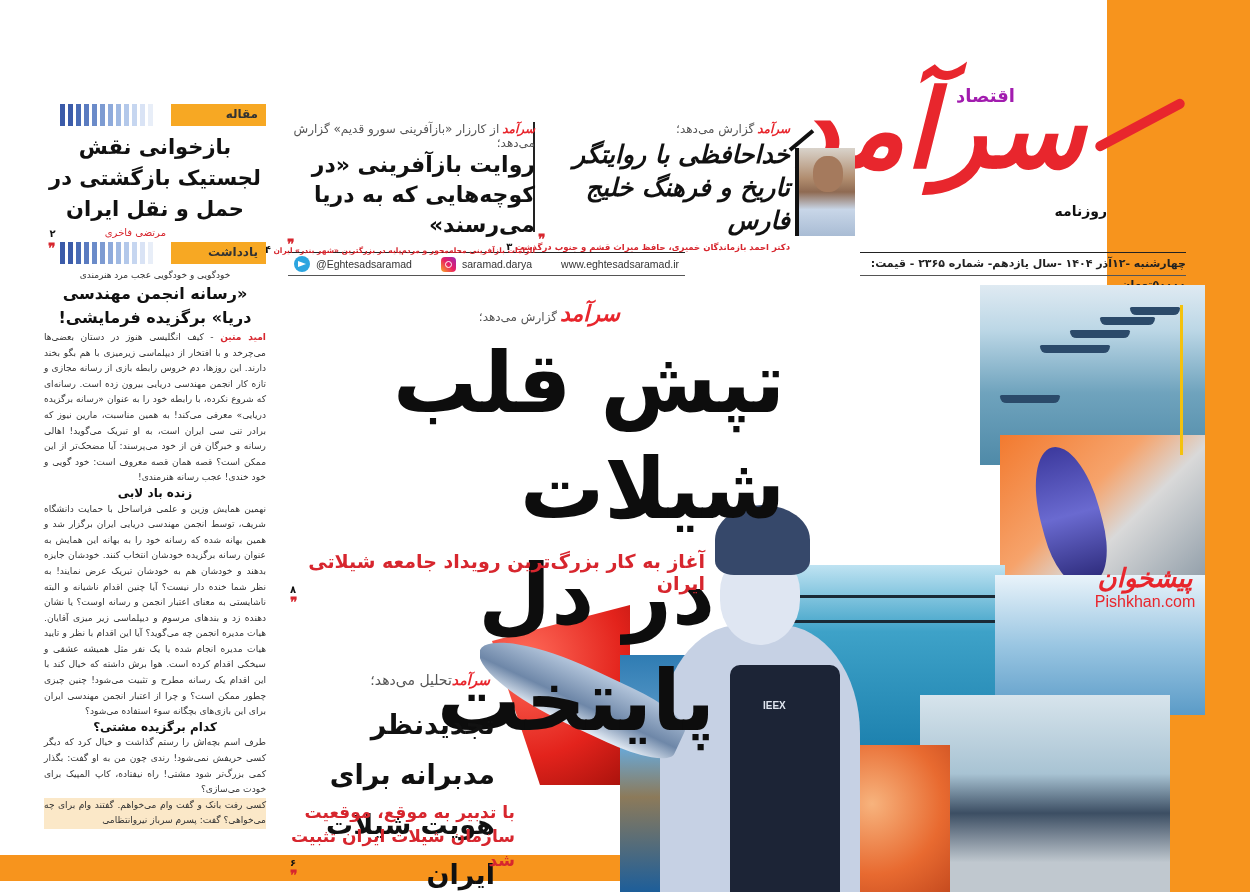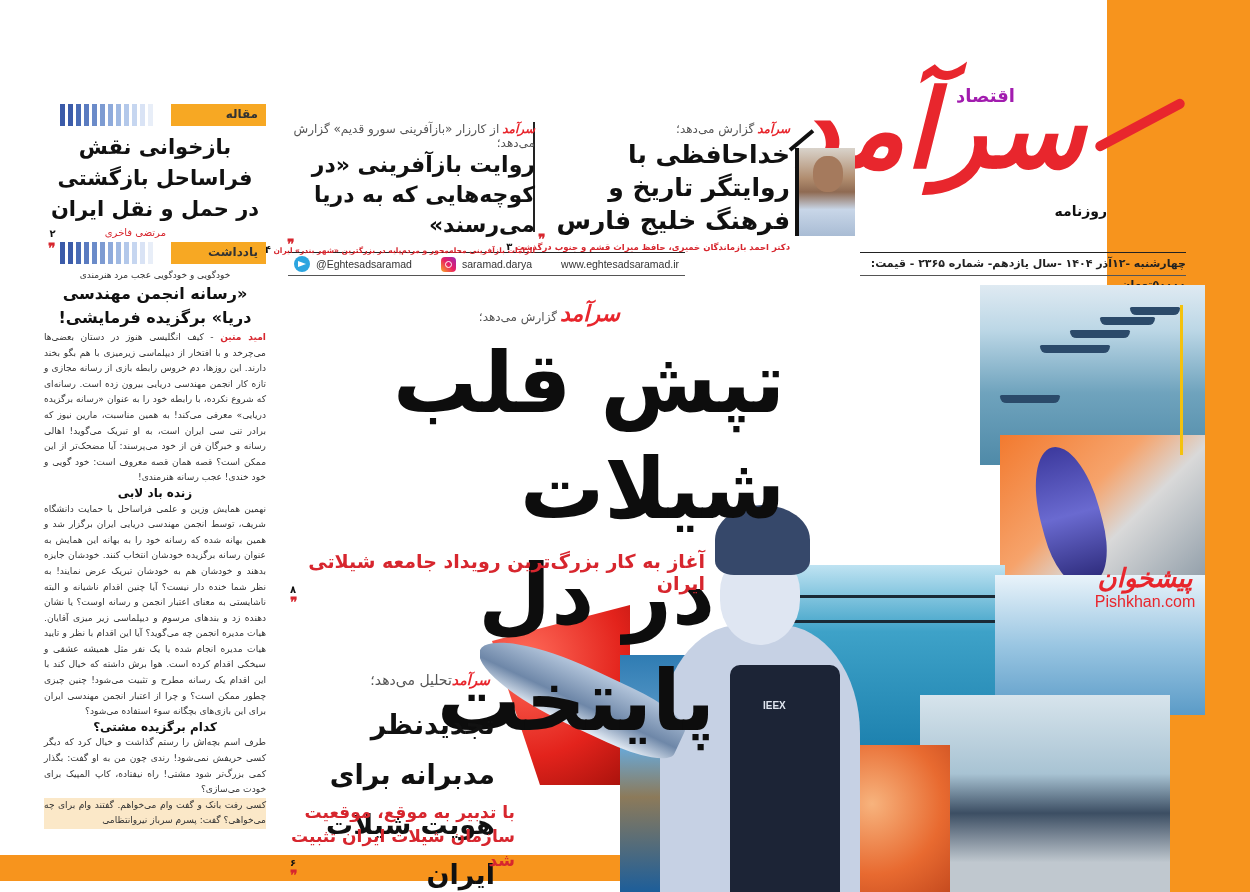--- a/index.html
+++ b/index.html
@@ -24,21 +24,21 @@
   .social-item { display: flex; align-items: center; gap: 6px; }
   .tg-icon { width: 16px; height: 16px; border-radius: 50%; background: #2ca5e0; position: relative; }
   .tg-icon::after { content: ""; position: absolute; left: 4px; top: 5px; border-left: 8px solid #fff; border-top: 3px solid transparent; border-bottom: 3px solid transparent; }
   .ig-icon { width: 15px; height: 15px; border-radius: 4px; background: linear-gradient(45deg,#f9a825,#e91e63,#9c27b0); position: relative; }
   .ig-icon::after { content: ""; position: absolute; left: 4px; top: 4px; width: 5px; height: 5px; border: 1.5px solid #fff; border-radius: 50%; }
 
   
   .teaser1 { position: absolute; left: 540px; top: 122px; width: 250px; }
   .kicker { font-size: 12px; color: #555; }
   .kicker .brand { color: #e8262d; font-style: italic; font-weight: bold; font-family: "DejaVu Serif", serif; margin-left: 3px; }
-  .teaser1 .title { font-size: 25px; font-weight: bold; line-height: 33px; color: #111; margin-top: 2px; }
+  .teaser1 .title { font-size: 25px; font-weight: bold; line-height: 33px; color: #111; margin-top: 2px; font-style: italic; }
   .teaser1 .sub { font-size: 8.5px; color: #d7262e; font-weight: bold; margin-top: 4px; white-space: nowrap; }
   .portrait { position: absolute; left: 795px; top: 148px; width: 60px; height: 88px; background: linear-gradient(180deg,#d9d3cb 0%,#b08c6e 35%,#8f6a52 50%,#c8d6e8 70%,#a9bcd4 100%); border-left: 4px solid #111; }
   .portrait::before { content: ""; position: absolute; left: 14px; top: 8px; width: 30px; height: 36px; border-radius: 45%; background: #a57a5d; }
   .mourning-band { position: absolute; left: 790px; top: 148px; width: 30px; height: 4px; background: #111; transform: rotate(-40deg); transform-origin: left; }
 
   .vrule { position: absolute; width: 2px; background: #222; }
 
   
   .teaser2 { position: absolute; left: 290px; top: 122px; width: 245px; }
   .teaser2 .title { font-size: 22px; font-weight: bold; line-height: 30px; }
@@ -170,21 +170,21 @@
         <span class="stripe" style="background:#7d9bd2"></span>
         <span class="stripe" style="background:#8eaadb"></span>
         <span class="stripe" style="background:#a0b9e2"></span>
         <span class="stripe" style="background:#b3c8ea"></span>
         <span class="stripe" style="background:#c6d6f0"></span>
         <span class="stripe" style="background:#d9e3f5"></span>
         <span class="stripe" style="background:#e8eef8"></span>
     </div>
     <div class="label">مقاله</div>
   </div>
-  <div class="col-title">بازخوانی نقش فراساحل بازگشتی در حمل و نقل ایران</div>
+  <div class="col-title">بازخوانی نقش لجستیک بازگشتی در حمل و نقل ایران</div>
   <div class="col-author">
     <span>مرتضی فاخری</span>
   </div>
   <div class="abs" style="left:4px;top:118px;">
     <span class="pageno">۲</span>
     <div class="quote-mark">❞</div>
   </div>
 
   <div class="section-bar" style="margin-top:4px;">
     <div class="stripes">

